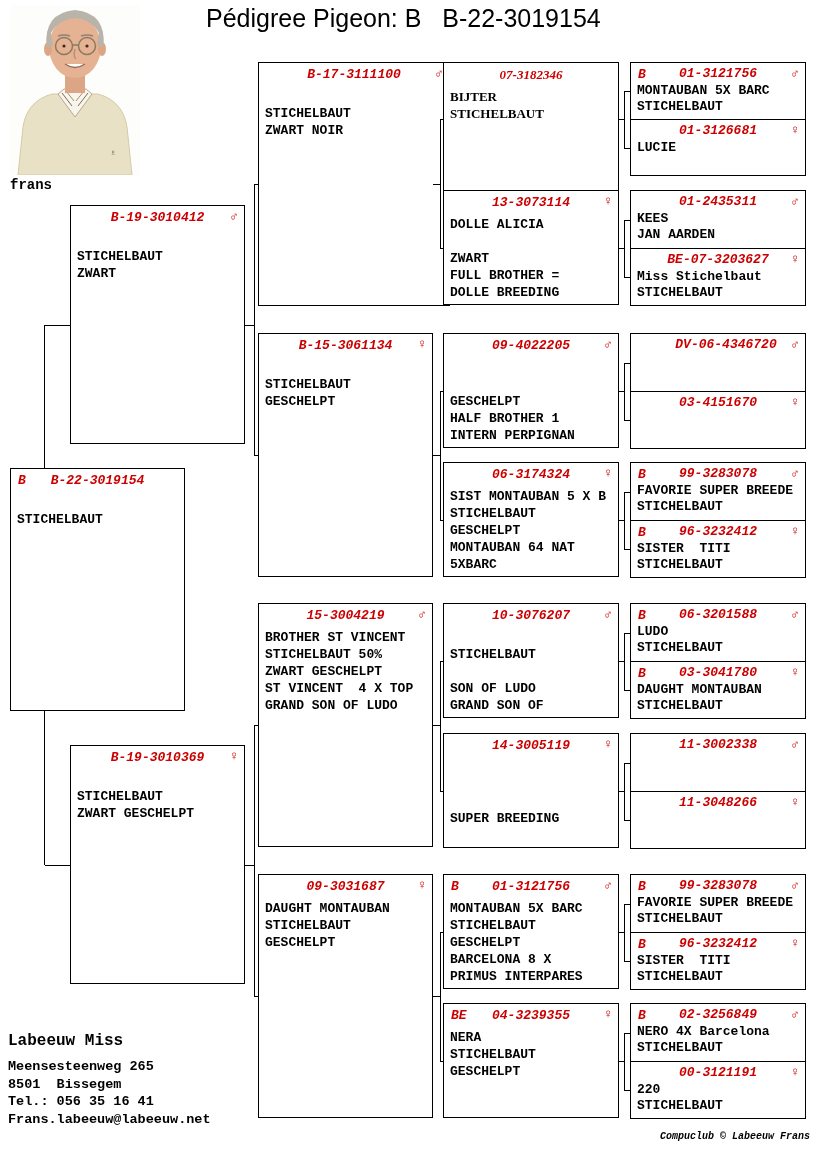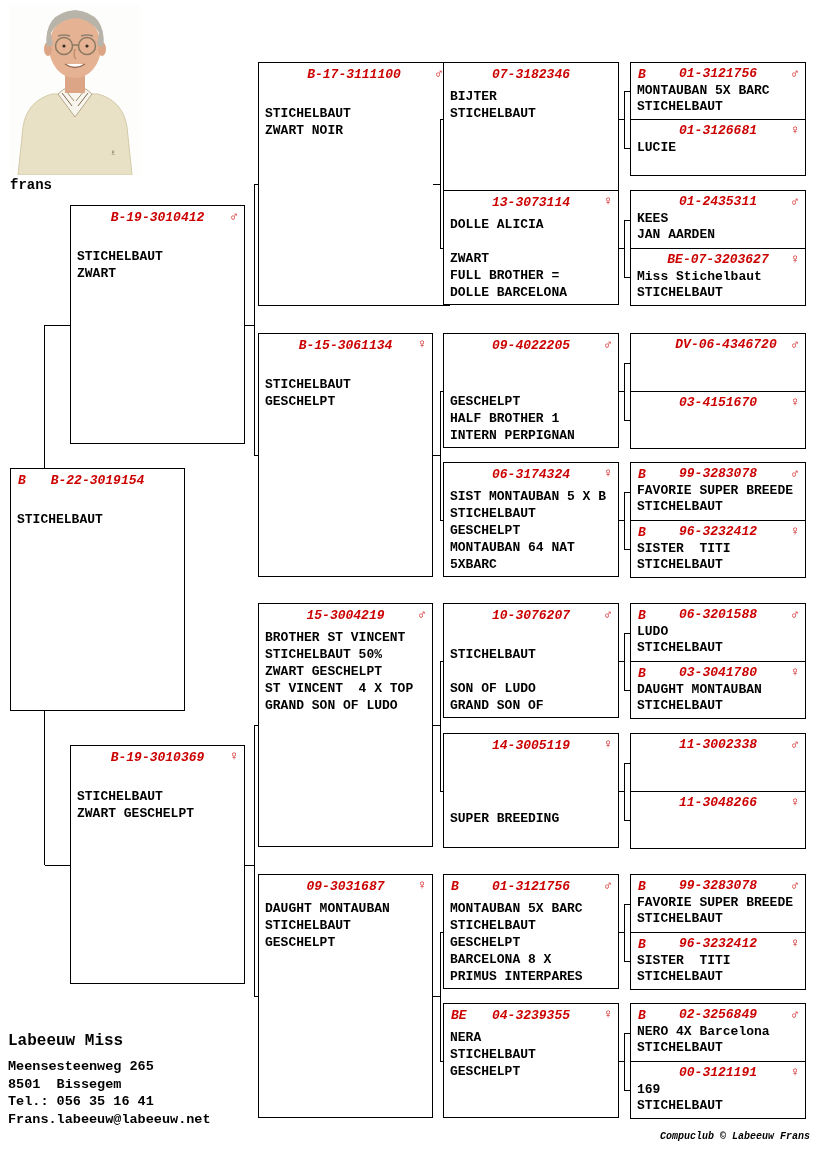--- a/index.html
+++ b/index.html
@@ -33,20 +33,21 @@
   .contact .cline2 { font-size:13.5px; font-weight:bold; line-height:17.5px; white-space:pre; }
 
   .footer { position:absolute; left:640px; top:1131px; width:170px; text-align:right;
             font-size:10px; font-weight:bold; font-style:italic; color:#000; white-space:pre; }
 </style>
 </head>
 <body>
 
 <div class="page">
 
+  <h1 class="title">Pédigree Pigeon: B   B-22-3019154</h1>
 
   <div class="photo">
     <svg width="130" height="170" viewBox="0 0 130 170">
       <rect x="0" y="0" width="130" height="170" fill="#fdfdfb"></rect>
 
       <path d="M8,170 L13,122 Q17,96 42,89 L88,89 Q113,96 117,122 L122,170 Z" fill="#e9e1c6" stroke="#d4caa8" stroke-width="1"></path>
 
       <polygon points="48,89 65,112 82,89 76,84 54,84" fill="#f7f5ee" stroke="#b9a98a" stroke-width="1"></polygon>
       <line x1="52" y1="88" x2="62" y2="101" stroke="#7d6b4f" stroke-width="1"></line>
       <line x1="78" y1="88" x2="68" y2="101" stroke="#7d6b4f" stroke-width="1"></line>
@@ -133,35 +134,35 @@
         </div>
       </div>
       <div class="pbox" style="left: 258px; top: 874px; width: 175px; height: 244px;">
         <div class="hdr"><span>09-3031687</span><span class="sex">♀</span></div>
         <div class="bodyl">
           <div class="ln">DAUGHT MONTAUBAN</div>
           <div class="ln">STICHELBAUT</div>
           <div class="ln">GESCHELPT</div>
         </div>
       </div>
-      <div class="pbox" style="left: 443px; top: 62px; width: 176px; height: 138px;">
+      <div class="pbox" style="left: 443px; top: 62px; width: 176px; height: 138px; font-family: Liberation Serif, serif;">
         <div class="hdr"><span>07-3182346</span></div>
         <div class="bodyl">
           <div class="ln">BIJTER</div>
           <div class="ln">STICHELBAUT</div>
         </div>
       </div>
       <div class="pbox" style="left: 443px; top: 190px; width: 176px; height: 115px;">
         <div class="hdr"><span>13-3073114</span><span class="sex">♀</span></div>
         <div class="bodyl">
           <div class="ln">DOLLE ALICIA</div>
           <div class="ln"></div>
           <div class="ln">ZWART</div>
           <div class="ln">FULL BROTHER =</div>
-          <div class="ln">DOLLE BARCELONA</div>
+          <div class="ln">DOLLE BREEDING</div>
         </div>
       </div>
       <div class="pbox" style="left: 443px; top: 333px; width: 176px; height: 115px;">
         <div class="hdr"><span>09-4022205</span><span class="sex">♂</span></div>
         <div class="bodyl">
           <div class="ln"></div>
           <div class="ln"></div>
           <div class="ln">GESCHELPT</div>
           <div class="ln">HALF BROTHER 1</div>
           <div class="ln">INTERN PERPIGNAN</div>
@@ -302,21 +303,21 @@
       <div class="pbox small" style="left: 630px; top: 1003px; width: 176px; height: 59px;">
         <div class="hdr"><span class="pfx">B</span><span>02-3256849</span><span class="sex">♂</span></div>
         <div class="bodyl">
           <div class="ln">NERO 4X Barcelona</div>
           <div class="ln">STICHELBAUT</div>
         </div>
       </div>
       <div class="pbox small" style="left: 630px; top: 1061px; width: 176px; height: 58px;">
         <div class="hdr"><span>00-3121191</span><span class="sex">♀</span></div>
         <div class="bodyl">
-          <div class="ln">169</div>
+          <div class="ln">220</div>
           <div class="ln">STICHELBAUT</div>
         </div>
       </div>
       <div class="cline" style="left: 45px; top: 325px; width: 26px; height: 1px;"></div>
       <div class="cline" style="left: 44px; top: 325px; width: 1px; height: 143px;"></div>
       <div class="cline" style="left: 44px; top: 711px; width: 1px; height: 154px;"></div>
       <div class="cline" style="left: 45px; top: 865px; width: 26px; height: 1px;"></div>
       <div class="cline" style="left: 245px; top: 325px; width: 9px; height: 1px;"></div>
       <div class="cline" style="left: 254px; top: 184px; width: 1px; height: 271px;"></div>
       <div class="cline" style="left: 254px; top: 184px; width: 4px; height: 1px;"></div>

